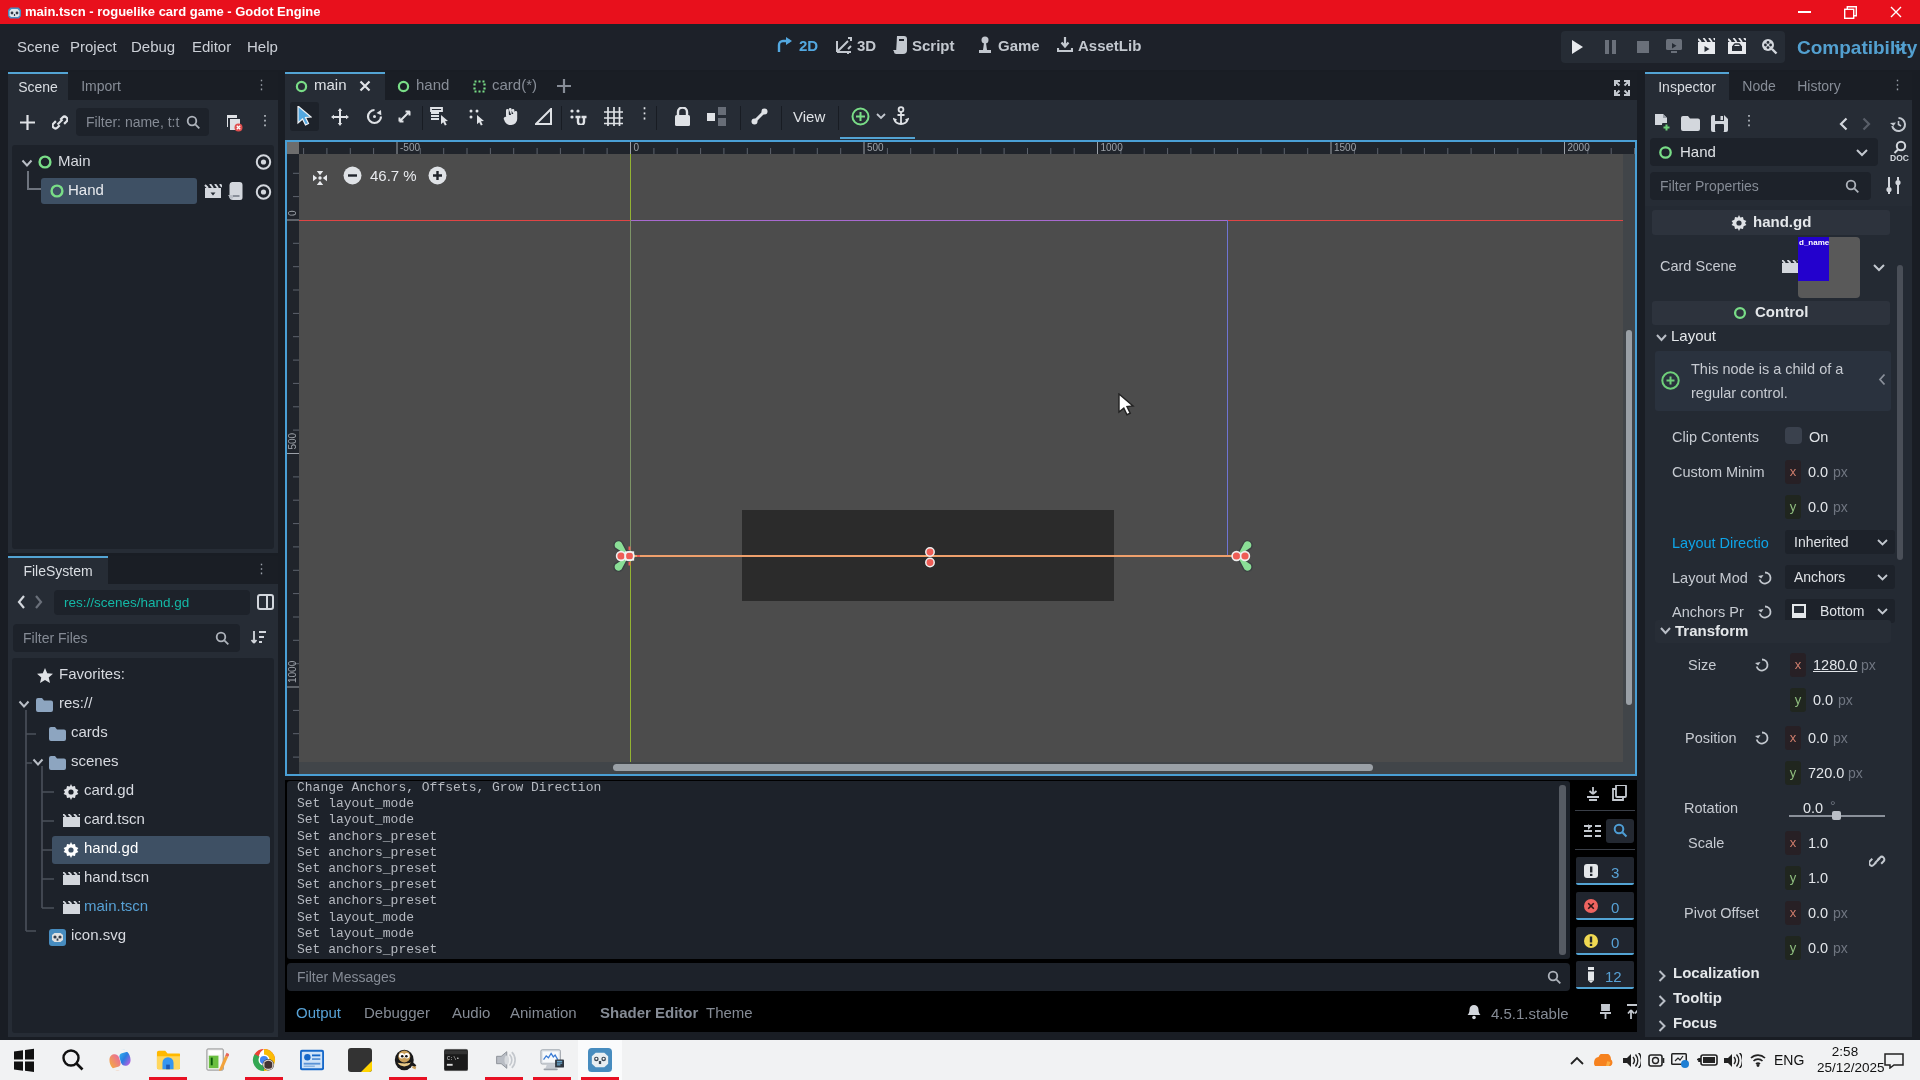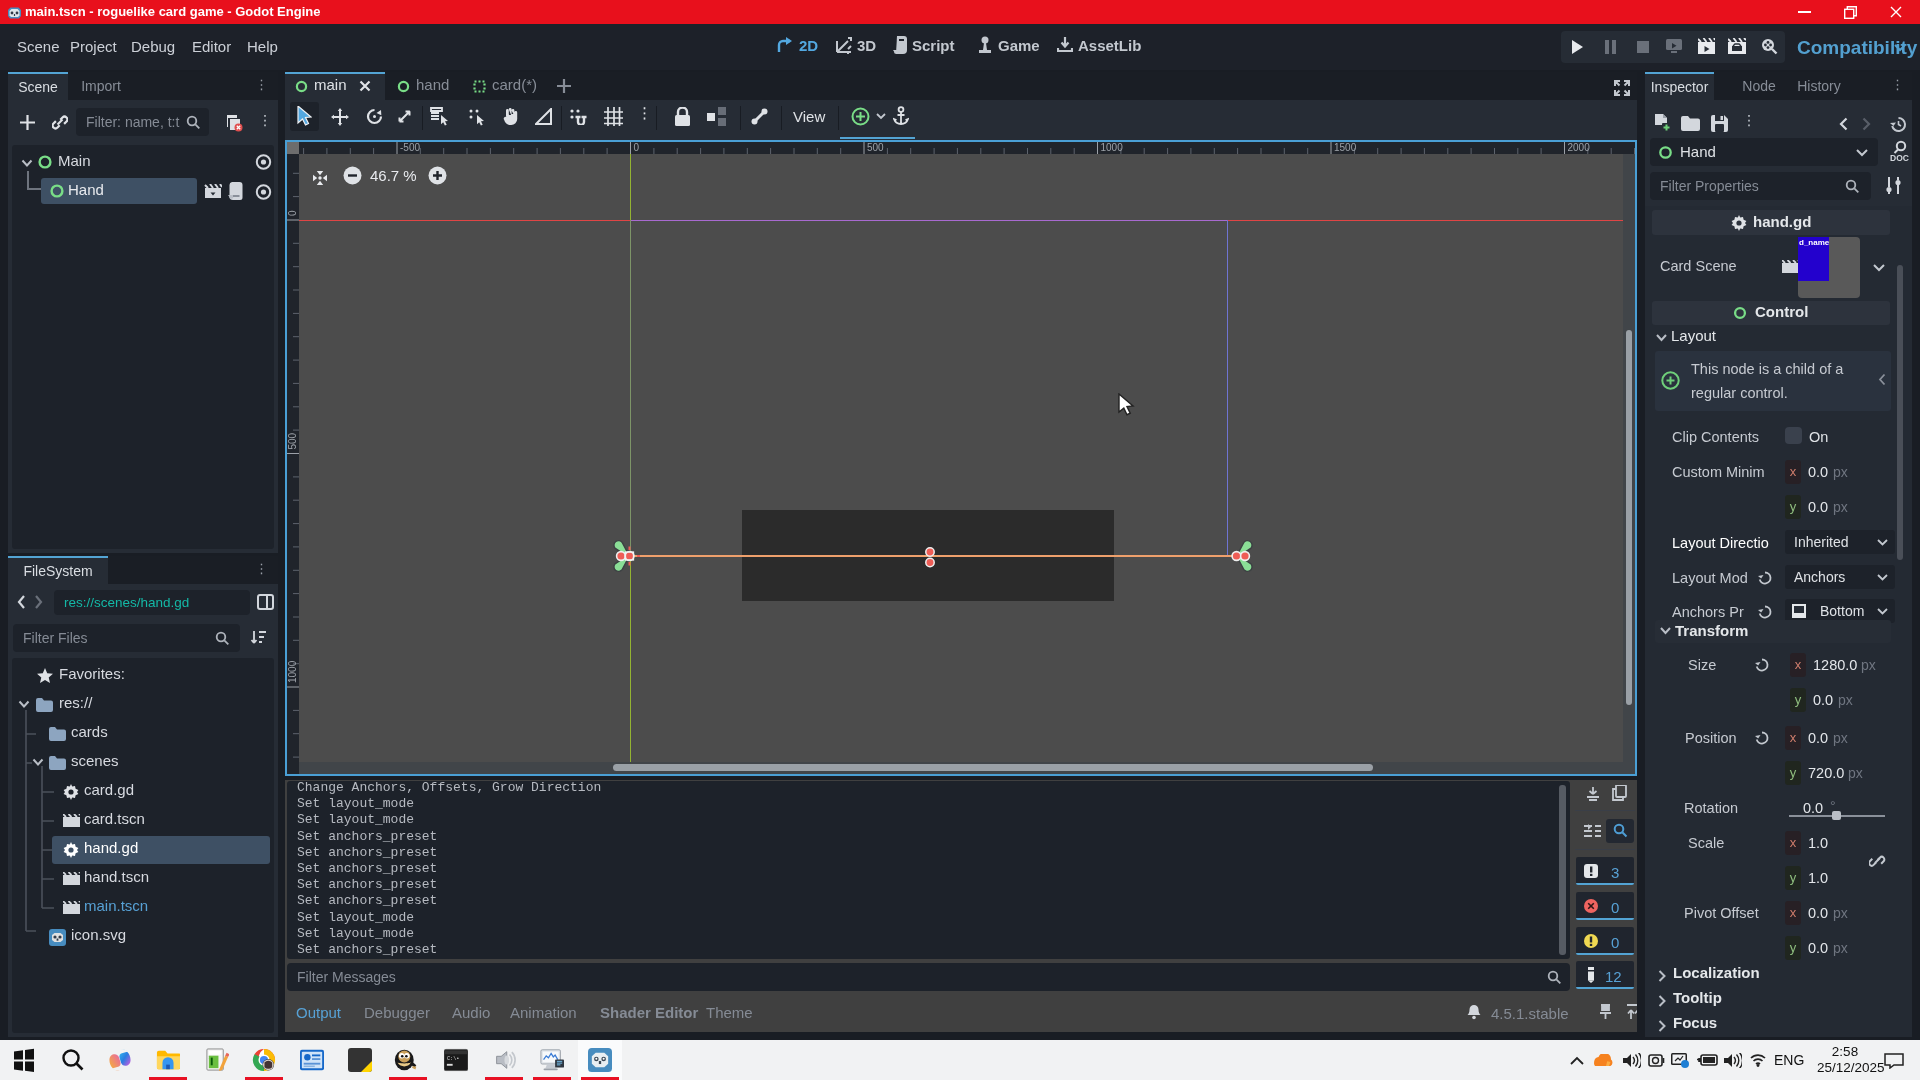--- a/index.html
+++ b/index.html
@@ -21,21 +21,21 @@
 .field{position:absolute;background:#1d222a;border-radius:4px;color:#858b95;font-size:14px;}
 .inner{position:absolute;background:#1d222a;border-radius:3px;}
 
 #scenepanel{left:8px;top:72px;width:270px;height:481px;}
 #fspanel{left:8px;top:556px;width:270px;height:481px;}
 
 #stabs{left:285px;top:72px;width:1352px;height:28px;}
 #ctoolbar{position:absolute;left:285px;top:100px;width:1352px;height:40px;background:#262c35;}
 #canvaswrap{position:absolute;left:285px;top:140px;width:1352px;height:636px;background:#1f232b;border:2px solid #4a9fd5;}
 #canvas{position:absolute;left:12px;top:12px;width:1336px;height:620px;background:#4c4c4c;}
-#outpanel{position:absolute;left:285px;top:780px;width:1352px;height:252px;background:#404040;overflow:hidden;}
+#outpanel{position:absolute;left:285px;top:780px;width:1352px;height:252px;background:#000000;overflow:hidden;}
 
 #insp{left:1645px;top:72px;width:267px;height:965px;}
 
 #taskbar{position:absolute;left:0;top:1040px;width:1920px;height:40px;background:#f1f2f3;}
 .ticon{position:absolute;top:8px;width:24px;height:24px;}
 .redline{position:absolute;top:37px;height:3px;width:38px;background:#e81123;}
 .mono{font-family:"Liberation Mono",monospace;}
 .xb,.yb{position:absolute;width:16px;height:24px;border-radius:3px;background:#272025;color:#cf7d6c;font-size:13px;text-align:center;line-height:24px;}
 .yb{background:#20261f;color:#8ebd7e;}
 .val{position:absolute;font-size:14.5px;color:#e3e6ea;}
@@ -570,21 +570,21 @@
       <path d="M2 1h9M3 1v5h7V1M1 9h11M6.5 9v6" stroke="#c3c8cf" stroke-width="1.8" fill="none"></path>
       <path d="M3 1h7v5H3z" fill="#c3c8cf"></path>
     </svg>
   <svg class="abs" style="left:1341px;top:224px;" width="17" height="16" viewBox="0 0 17 16">
       <path d="M1 1h15" stroke="#c3c8cf" stroke-width="2"></path>
       <path d="M5 15V6M5 6L2 9.5M5 6l3 3.5M12 15V6M12 6L9 9.5M12 6l3 3.5" stroke="#c3c8cf" stroke-width="1.8" fill="none"></path>
     </svg>
 </div>
 <div id="insp" class="panel">
   <div class="tabstrip" style="left:0;top:0;width:267px;height:28px;">
-    <div class="tab active" style="left:0;width:69px;">Inspector</div>
+    <div class="tab active" style="left:0;width:84px;">Inspector</div>
     <div class="tab" style="left:90px;width:48px;">Node</div>
     <div class="tab" style="left:144px;width:60px;">History</div>
     <div style="position:absolute;right:8px;top:5px;color:#9aa0a9;font-size:13px;">⋮</div>
   </div>
   <svg class="abs" style="left:9px;top:42px;" width="17" height="19" viewBox="0 0 17 19">
       <path d="M1 0h8l4 4v7H1z" fill="#d3d7dd"></path>
       <path d="M9 0v4h4" fill="#9aa0a9"></path>
       <rect x="8" y="9" width="9" height="9" rx="1" fill="#262c35"></rect>
       <path d="M12.5 10.5v6M9.5 13.5h6" stroke="#6fcf7a" stroke-width="2"></path>
     </svg>
@@ -670,21 +670,21 @@
   <div class="abs" style="left:27px;top:357px;font-size:14.5px;color:#c6cad1;">Clip Contents</div>
   <div class="abs" style="left:140px;top:355px;width:17px;height:17px;background:#3a414d;border-radius:4px;"></div>
   <div class="abs" style="left:164px;top:357px;font-size:14.5px;color:#dfe2e6;">On</div>
   <div class="abs" style="left:27px;top:392px;font-size:14.5px;color:#c6cad1;">Custom Minim</div>
   <div class="xb" style="left:140px;top:388px;">x</div>
   <div class="val" style="left:163px;top:392px;">0.0</div>
     <div class="px" style="left:188px;top:392px;">px</div>
   <div class="yb" style="left:140px;top:423px;">y</div>
   <div class="val" style="left:163px;top:427px;">0.0</div>
     <div class="px" style="left:188px;top:427px;">px</div>
-  <div class="abs" style="left:27px;top:463px;font-size:14.5px;color:#ffffff;">Layout Directio</div>
+  <div class="abs" style="left:27px;top:463px;font-size:14.5px;color:#0ea5e9;">Layout Directio</div>
   <div class="drop" style="left:140px;top:458px;"><span>Inherited</span></div>
   <svg class="abs" style="left:232px;top:467px;" width="11" height="7" viewBox="0 0 11 7">
       <path d="M1 1l4.5 4.5L10 1" stroke="#c3c8cf" stroke-width="1.8" fill="none"></path>
     </svg>
   <div class="abs" style="left:27px;top:498px;font-size:14.5px;color:#c6cad1;">Layout Mod</div>
   <svg class="rev" style="left:113px;top:499px;" width="14" height="14" viewBox="0 0 14 14">
       <path d="M7 1.5a5.5 5.5 0 11-5.3 7" stroke="#c3c8cf" stroke-width="1.8" fill="none"></path>
       <path d="M0 5l3.2 2.6L5.5 4z" fill="#c3c8cf"></path>
     </svg>
   <div class="drop" style="left:140px;top:493px;"><span>Anchors</span></div>
@@ -708,21 +708,21 @@
   <svg class="abs" style="left:15px;top:554px;" width="11" height="9" viewBox="0 0 11 9">
       <path d="M1 2l4.5 5L10 2" stroke="#b9bec6" stroke-width="2" fill="none"></path>
     </svg>
   <div class="abs" style="left:30px;top:550px;font-size:15px;font-weight:bold;color:#e4e7ea;">Transform</div>
   <div class="abs" style="left:43px;top:585px;font-size:14.5px;color:#c6cad1;">Size</div>
   <svg class="rev" style="left:110px;top:586px;" width="14" height="14" viewBox="0 0 14 14">
       <path d="M7 1.5a5.5 5.5 0 11-5.3 7" stroke="#c3c8cf" stroke-width="1.8" fill="none"></path>
       <path d="M0 5l3.2 2.6L5.5 4z" fill="#c3c8cf"></path>
     </svg>
   <div class="xb" style="left:145px;top:581px;">x</div>
-  <div class="val" style="left:168px;top:585px;">1280.0</div>
+  <div class="val" style="left:168px;top:585px;text-decoration:underline;">1280.0</div>
     <div class="px" style="left:216px;top:585px;">px</div>
   <div class="yb" style="left:145px;top:616px;">y</div>
   <div class="val" style="left:168px;top:620px;">0.0</div>
     <div class="px" style="left:193px;top:620px;">px</div>
   <div class="abs" style="left:40px;top:658px;font-size:14.5px;color:#c6cad1;">Position</div>
   <svg class="rev" style="left:110px;top:659px;" width="14" height="14" viewBox="0 0 14 14">
       <path d="M7 1.5a5.5 5.5 0 11-5.3 7" stroke="#c3c8cf" stroke-width="1.8" fill="none"></path>
       <path d="M0 5l3.2 2.6L5.5 4z" fill="#c3c8cf"></path>
     </svg>
   <div class="xb" style="left:140px;top:654px;">x</div>

